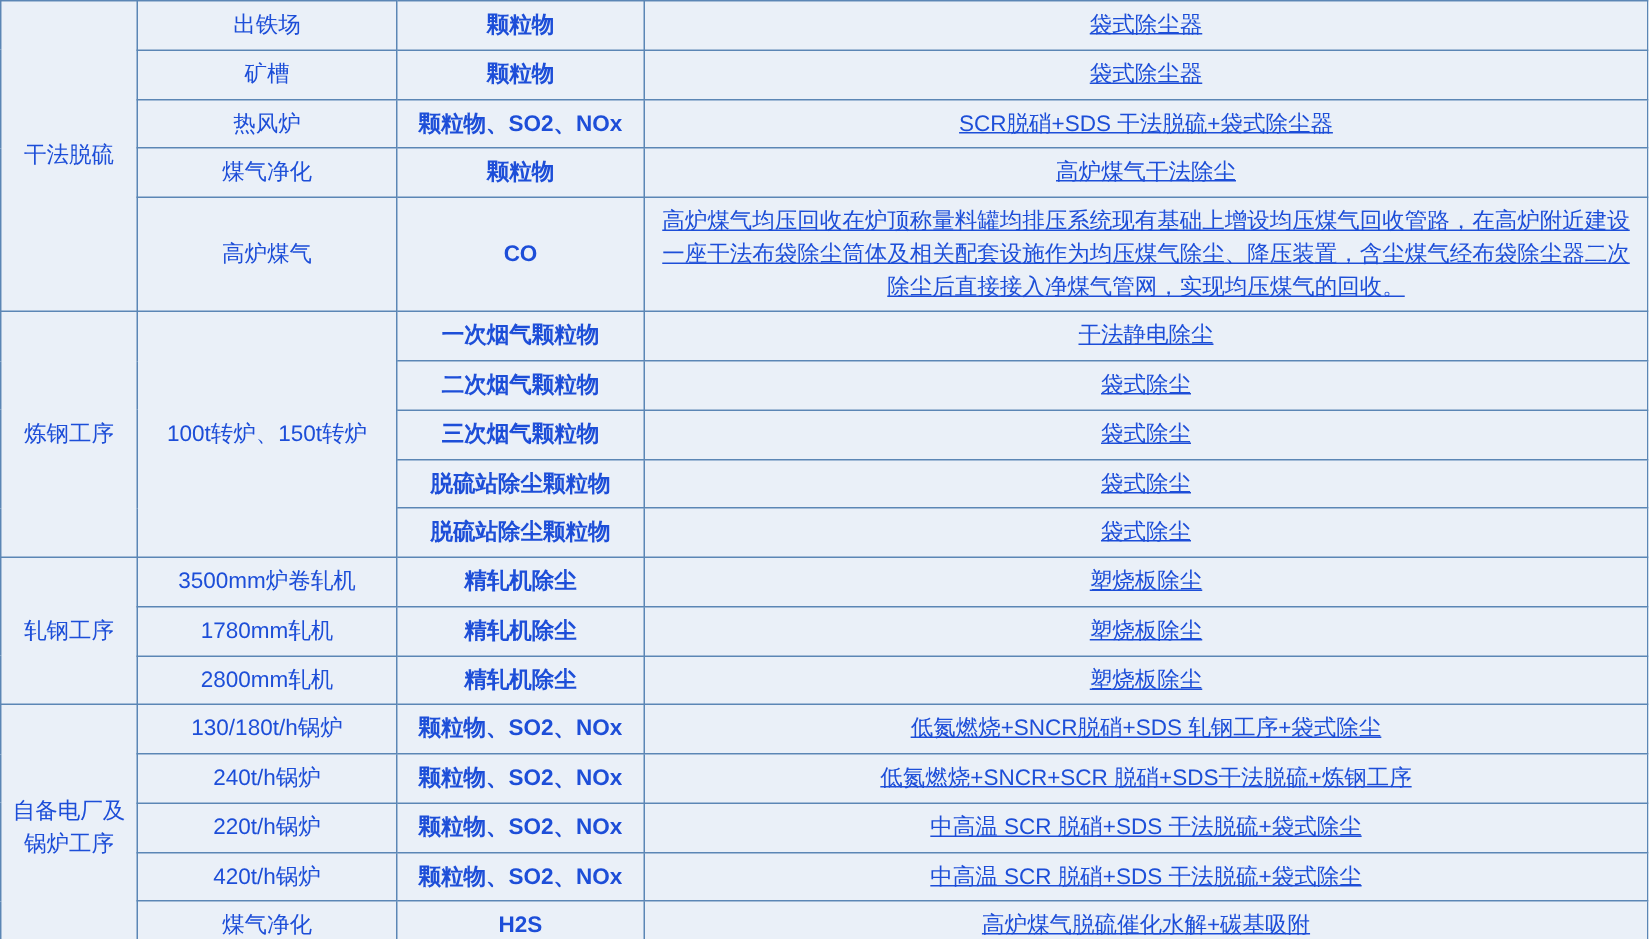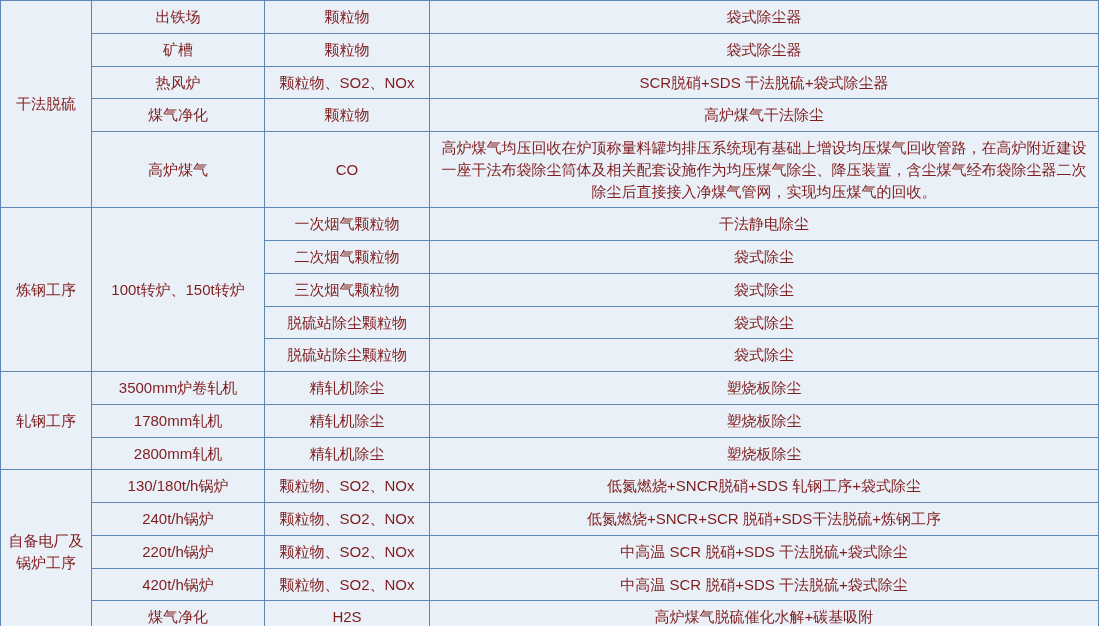--- a/index.html
+++ b/index.html
@@ -14,31 +14,31 @@
     overflow: hidden;
   }
   table.proc-table {
     width: 1099px;
     border-collapse: collapse;
     table-layout: fixed;
   }
   table.proc-table td {
     border: 1px solid #5b86b5;
     background: #eaf0f8;
-    color: #7f1d1d;
+    color: #1d4ed8;
     font-size: 15px;
     text-align: center;
     vertical-align: middle;
     padding: 5px 6px;
     line-height: 1.45;
   }
   td.col-stage { width: 78px; }
   td.col-source { width: 160px; }
-  td.col-pollutant { width: 152px; }
-  td.col-measure { width: auto; text-align: center; }
+  td.col-pollutant { width: 152px; font-weight: bold; }
+  td.col-measure { width: auto; text-align: center; text-decoration: underline; }
   td.measure-para {
     text-align: left;
     padding: 7px 10px 7px 12px;
     line-height: 1.55;
     text-indent: 0;
   }
   td.nowrap { white-space: nowrap; }
 </style>
 </head>
 <body>

